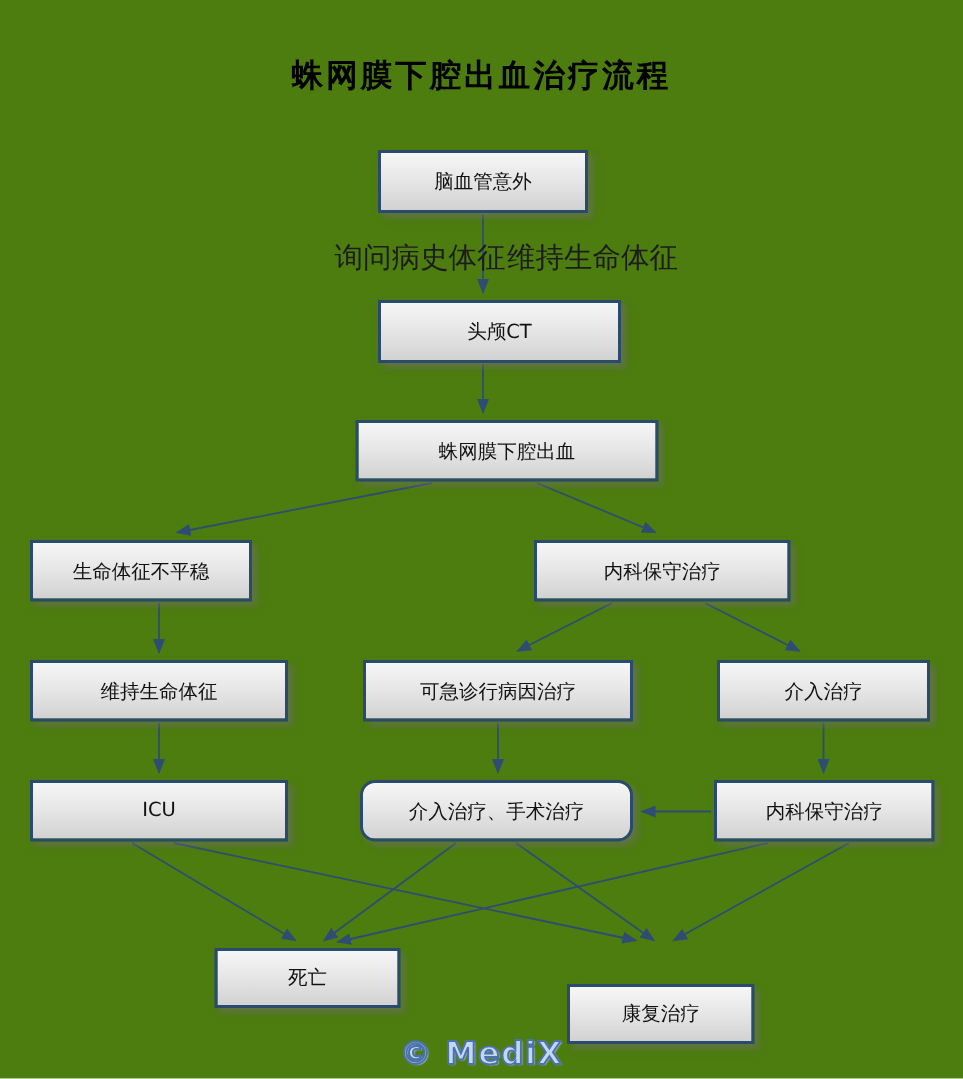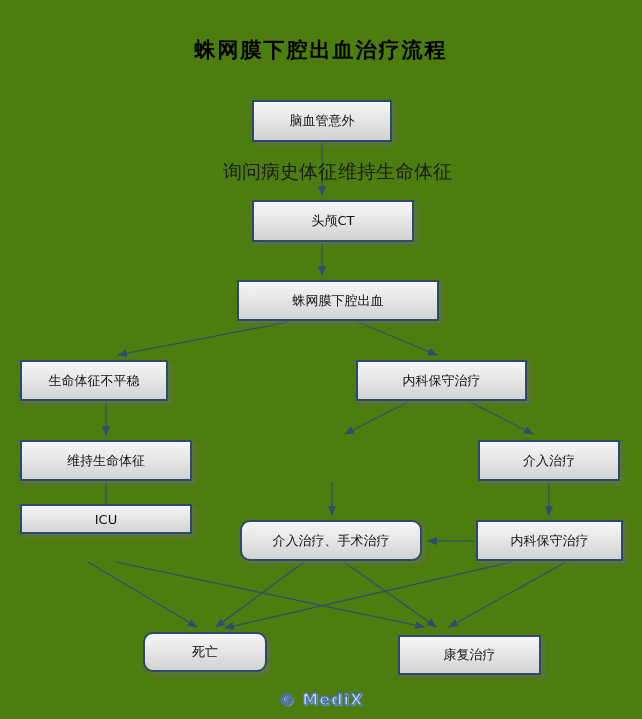--- a/index.html
+++ b/index.html
@@ -23,21 +23,21 @@
     background:linear-gradient(180deg,#f6f6f6 0%,#e7e7e7 45%,#d2d2d2 100%);
     box-shadow:3px 3px 4px rgba(110,110,110,0.55);
     display:flex;align-items:center;justify-content:center;
     font-size:13px;color:#111;text-align:center;
   }
   .edge-label{
     position:absolute;font-size:19px;color:#1c1c1c;white-space:nowrap;
   }
   .footer-logo{
     position:absolute;left:0;top:690px;width:642px;text-align:center;
-    font-size:16px;font-weight:bold;letter-spacing:1px;
+    font-size:21px;font-weight:bold;letter-spacing:1px;
     color:#c5d6ee;
     -webkit-text-stroke:1.3px #4a72b0;
     text-shadow:1px 1px 1px #9db8dd;
   }
 </style>
 </head>
 <body>
 
 <div id="canvas">
 
@@ -72,22 +72,23 @@
 
   <div class="edge-label" style="left:223px;top:159px;">询问病史体征</div>
   <div class="edge-label" style="left:338px;top:159px;">维持生命体征</div>
 
   <div class="node" style="left:252px;top:100px;width:140px;height:42px;">脑血管意外</div>
   <div class="node" style="left:252px;top:200px;width:162px;height:42px;">头颅CT</div>
   <div class="node" style="left:237px;top:280px;width:202px;height:41px;">蛛网膜下腔出血</div>
   <div class="node" style="left:20px;top:360px;width:148px;height:41px;">生命体征不平稳</div>
   <div class="node" style="left:356px;top:360px;width:171px;height:41px;">内科保守治疗</div>
   <div class="node" style="left:20px;top:440px;width:172px;height:41px;">维持生命体征</div>
+  <div class="node" style="left:242px;top:440px;width:180px;height:41px;">可急诊行病因治疗</div>
   <div class="node" style="left:478px;top:440px;width:142px;height:41px;">介入治疗</div>
-  <div class="node" style="left:20px;top:504px;width:172px;height:30px;text-align:right;">ICU</div>
+  <div class="node" style="left:20px;top:520px;width:172px;height:41px;text-align:right;">ICU</div>
   <div class="node" style="left:240px;top:520px;width:182px;height:41px;border-radius:10px;">介入治疗、手术治疗</div>
   <div class="node" style="left:476px;top:520px;width:147px;height:41px;">内科保守治疗</div>
-  <div class="node" style="left:143px;top:632px;width:124px;height:40px;border-radius:10px;">死亡</div>
-  <div class="node" style="left:378px;top:635px;width:143px;height:40px;margin-left:20px;">康复治疗</div>
+  <div class="node" style="left:143px;top:632px;width:124px;height:40px;">死亡</div>
+  <div class="node" style="left:378px;top:656px;width:125px;height:40px;">康复治疗</div>
 
   <div class="footer-logo">© MediX</div>
 
 </div>
 
 </body></html>

